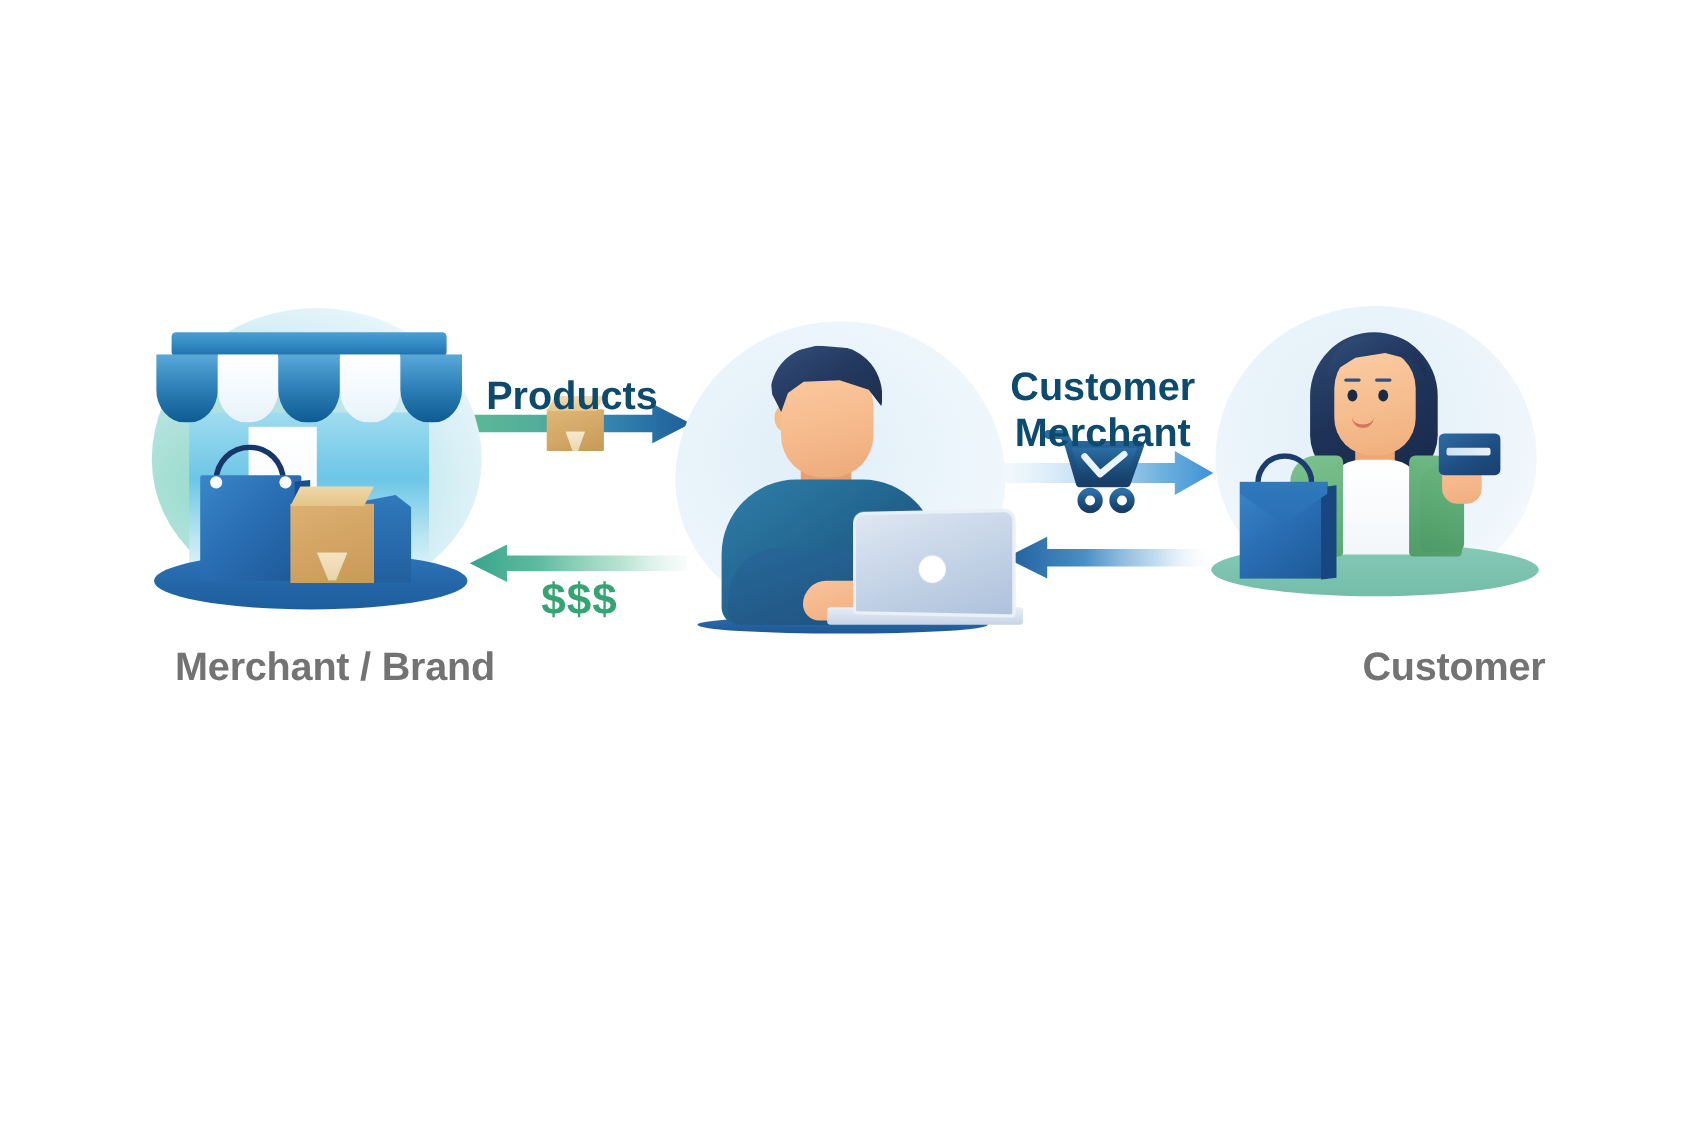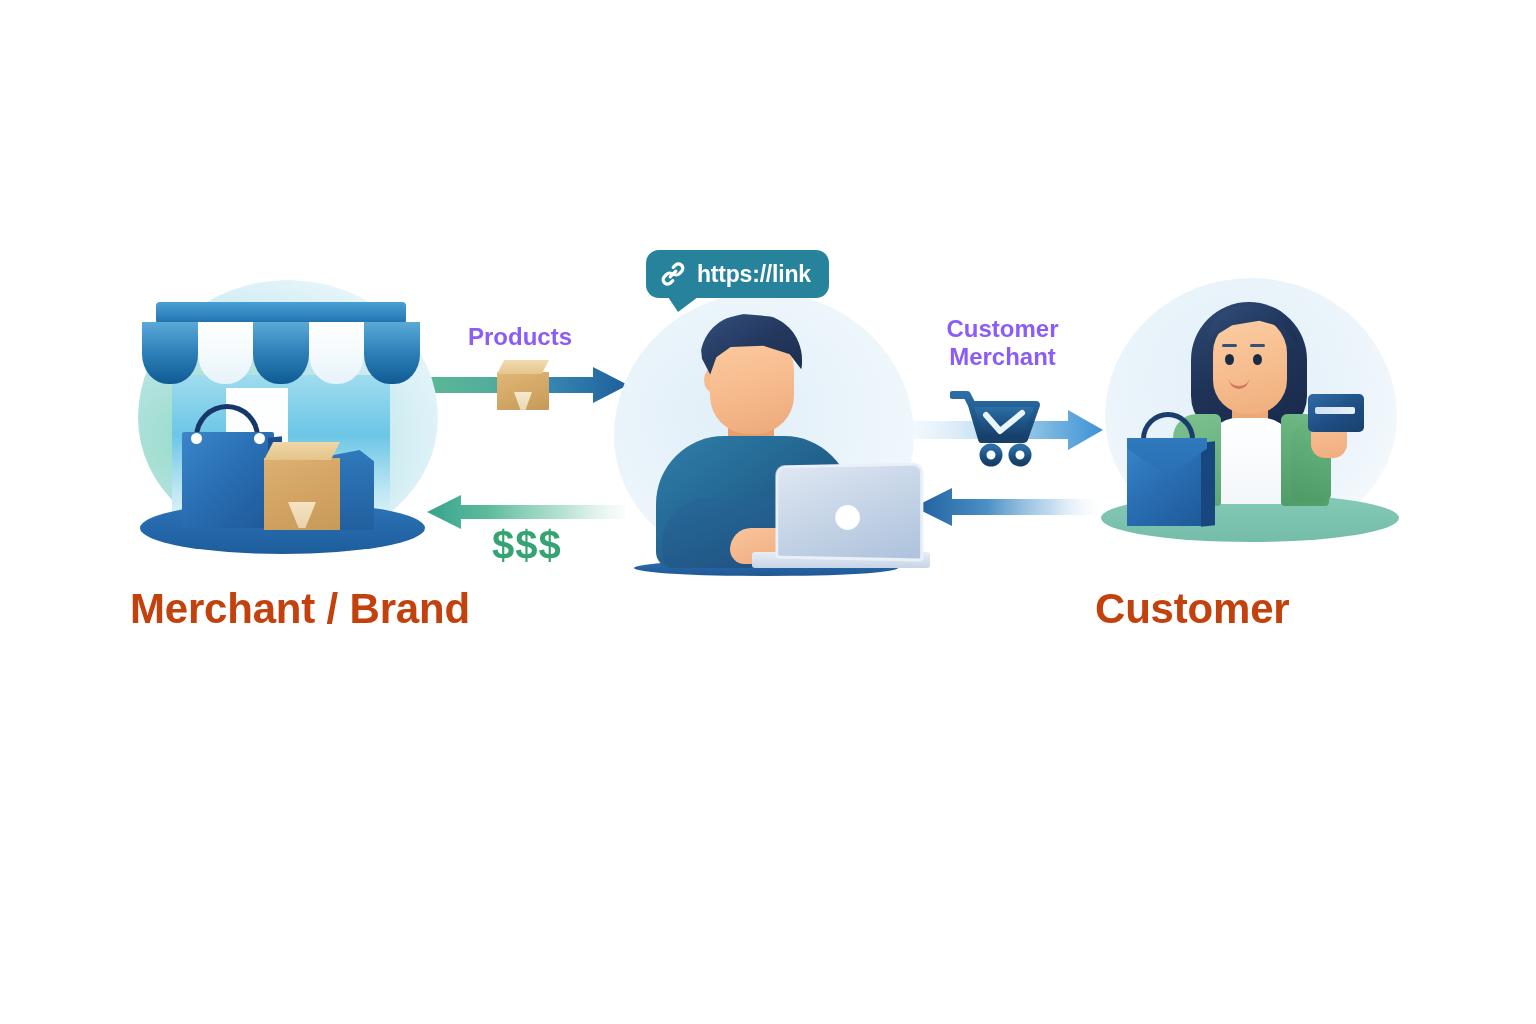--- a/index.html
+++ b/index.html
@@ -23,24 +23,24 @@
     background: #ffffff;
   }
 
   
   .node {
     position: absolute;
   }
   .node-label {
     position: absolute;
     width: 100%;
-    text-align: left;
+    text-align: right;
     font-weight: bold;
-    color: #c2410c;
-    font-size: 42px;
+    color: #737373;
+    font-size: 36px;
     letter-spacing: -0.2px;
     white-space: nowrap;
   }
 
   
   #merchant { left: 130px; top: 270px; width: 320px; height: 290px; }
   .merchant-circle {
     position: absolute;
     left: 8px; top: 10px;
     width: 300px; height: 265px;
@@ -446,25 +446,26 @@
     border-radius: 28px 28px 0 0;
     box-sizing: border-box;
     z-index: 5;
   }
 
   
   .flow { position: absolute; }
   .flow-label {
     position: absolute;
     font-weight: bold;
-    color: #8b5cf6;
-    font-size: 24px;
+    color: #0c4a6e;
+    font-size: 36px;
     text-align: center;
     white-space: nowrap;
     line-height: 1.15;
+    margin-top: 16px;
   }
   .money-label {
     position: absolute;
     font-weight: bold;
     color: #36a472;
     font-size: 40px;
     letter-spacing: 1px;
     white-space: nowrap;
   }
   .parcel {
@@ -620,32 +621,20 @@
     <div class="aff-head"></div>
     <div class="aff-hair"></div>
     <div class="aff-torso"></div>
     <div class="aff-arm"></div>
     <div class="aff-hand"></div>
     <div class="laptop-base"></div>
     <div class="laptop-lid">
       <div class="laptop-logo"></div>
     </div>
 
-    <div class="link-badge">
-      <span class="chain-icon">
-        <svg width="26" height="26" viewBox="0 0 26 26">
-          <g fill="none" stroke="#ffffff" stroke-width="3.2" stroke-linecap="round">
-            <path d="M10.2 15.8 L15.8 10.2"></path>
-            <path d="M13.2 6.4 L15.6 4.0 a4.4 4.4 0 0 1 6.2 6.2 L19.4 12.6 a4.4 4.4 0 0 1 -6.2 0"></path>
-            <path d="M12.8 19.6 L10.4 22.0 a4.4 4.4 0 0 1 -6.2 -6.2 L6.6 13.4 a4.4 4.4 0 0 1 6.2 0"></path>
-          </g>
-        </svg>
-      </span>
-      <span class="link-text">https://link</span>
-    </div>
 
   </div>
 
   <div class="node" id="customer">
     <div class="cust-circle"></div>
     <div class="cust-base"></div>
     <div class="cust-hair-back"></div>
     <div class="cust-neck"></div>
     <div class="cust-face"></div>
     <div class="cust-hair-front"></div>

